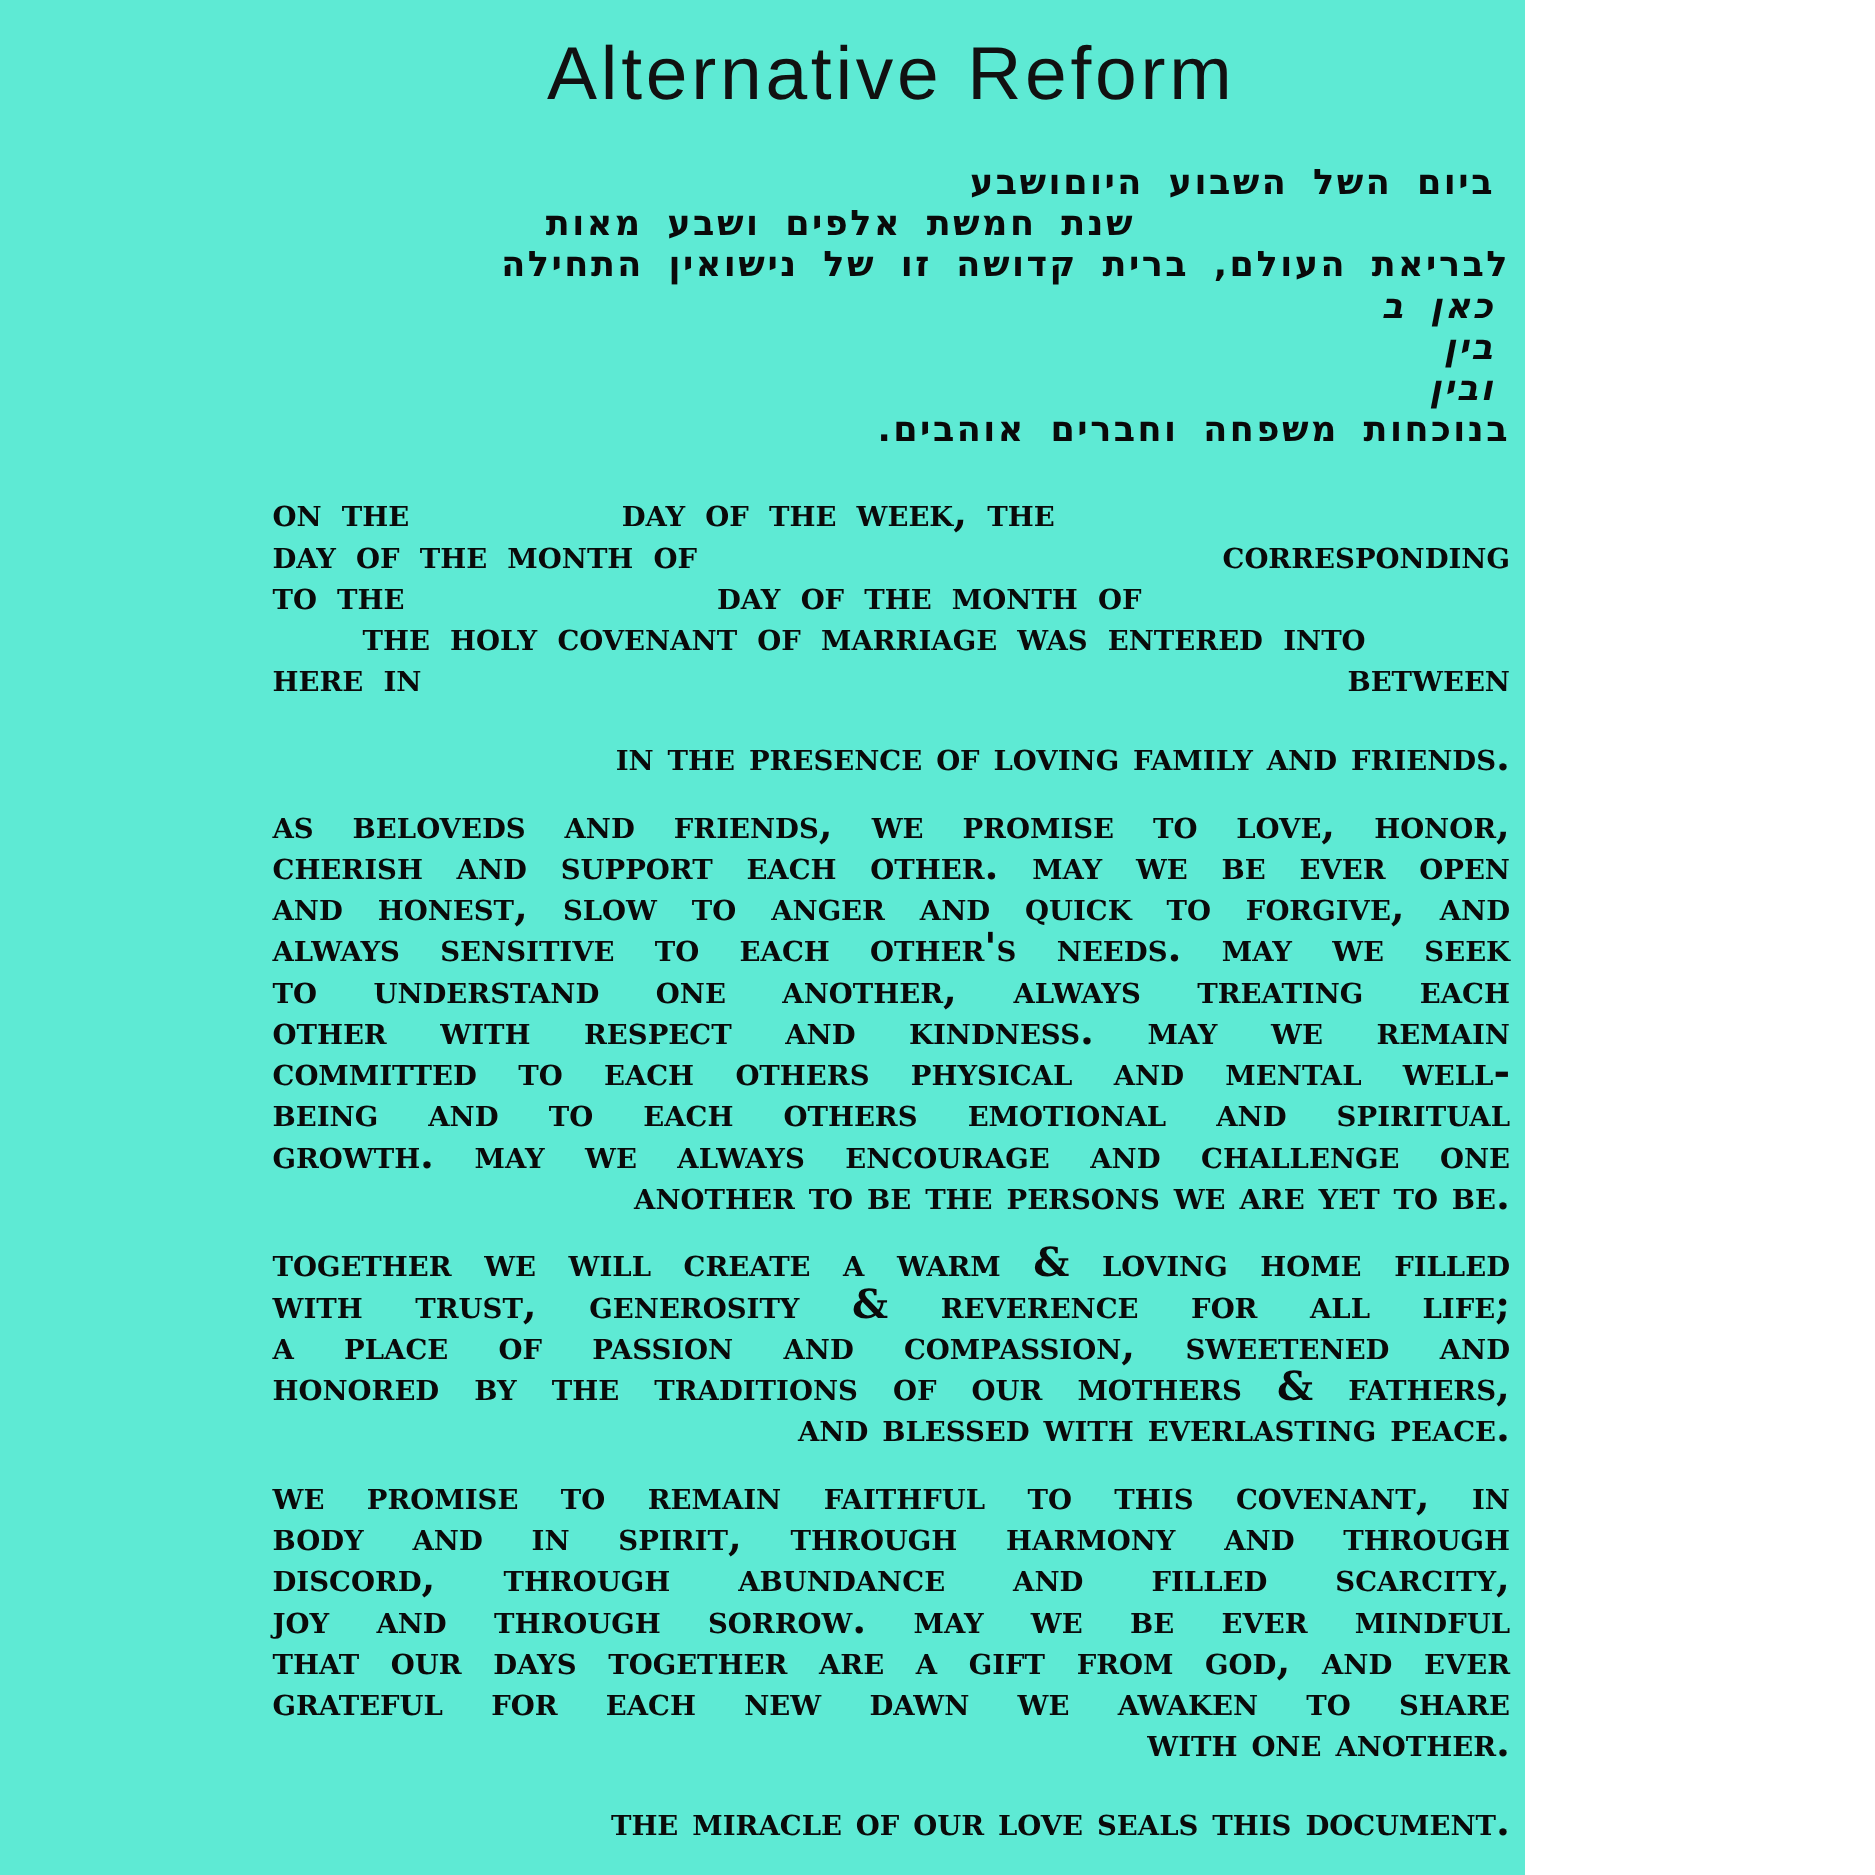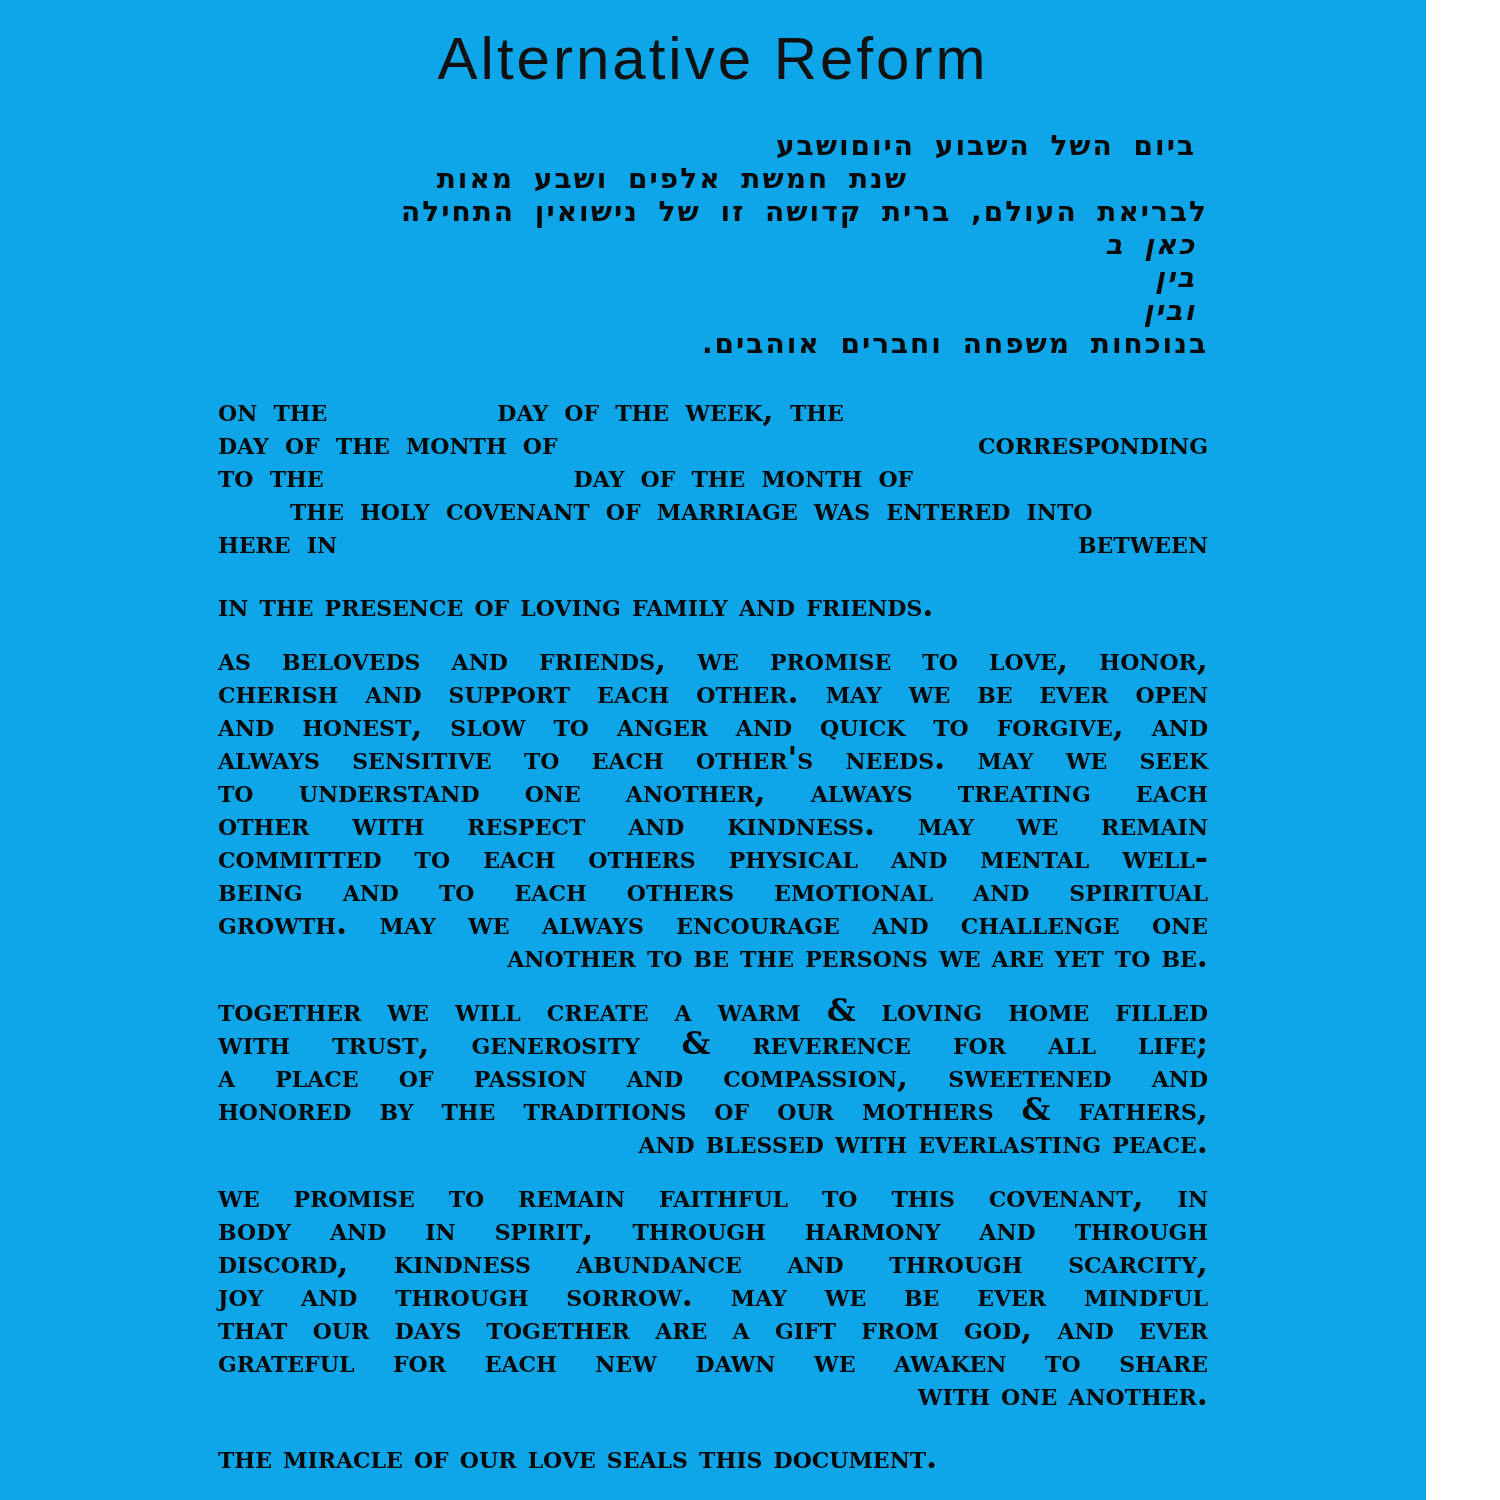--- a/index.html
+++ b/index.html
@@ -2,23 +2,23 @@
 <html><head>
 <meta charset="utf-8">
 <style>
   html, body {
     margin: 0;
     padding: 0;
     background: #ffffff;
   }
   .page {
     position: relative;
-    width: 1426px;
+    width: 1220px;
     height: 1500px;
-    background: #0ea5e9;
+    background: #5eead4;
     color: #000000;
     overflow: hidden;
   }
   .col {
     margin-left: 218px;
     width: 990px;
   }
   
   .title {
     font-family: "Liberation Sans", sans-serif;
@@ -63,21 +63,21 @@
     line-height: 33px;
     word-spacing: 5px;
   }
   .fl { display: flex; align-items: baseline; }
   .fl.spread { justify-content: space-between; }
   .sp { display: inline-block; flex: 0 0 auto; }
   .sp-170 { width: 170px; }
   .sp-250 { width: 250px; }
   .sp-72  { width: 72px; }
   .centerline {
-    text-align: left;
+    text-align: right;
     line-height: 33px;
   }
   .presence { margin-top: 30px; }
   .para { margin-top: 21px; }
   .jl {
     text-align: justify;
     text-align-last: justify;
     line-height: 33px;
   }
   .cl {
@@ -155,21 +155,21 @@
     <div class="jl">together we will create a warm &amp; loving home filled</div>
     <div class="jl">with trust, generosity &amp; reverence for all life;</div>
     <div class="jl">a place of passion and compassion, sweetened and</div>
     <div class="jl">honored by the traditions of our mothers &amp; fathers,</div>
     <div class="cl">and blessed with everlasting peace.</div>
   </section>
 
   <section class="col u para">
     <div class="jl">we promise to remain faithful to this covenant, in</div>
     <div class="jl">body and in spirit, through harmony and through</div>
-    <div class="jl">discord, kindness abundance and through scarcity,</div>
+    <div class="jl">discord, through abundance and filled scarcity,</div>
     <div class="jl">joy and through sorrow. may we be ever mindful</div>
     <div class="jl">that our days together are a gift from god, and ever</div>
     <div class="jl">grateful for each new dawn we awaken to share</div>
     <div class="cl">with one another.</div>
   </section>
 
   <div class="col u centerline closing">the miracle of our love seals this document.</div>
 
 </div>
 

